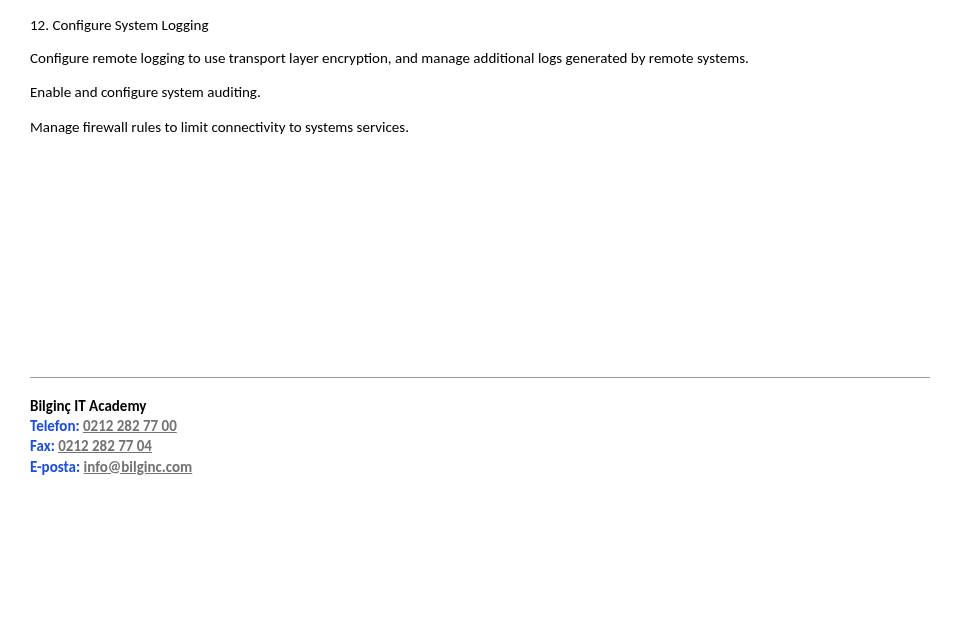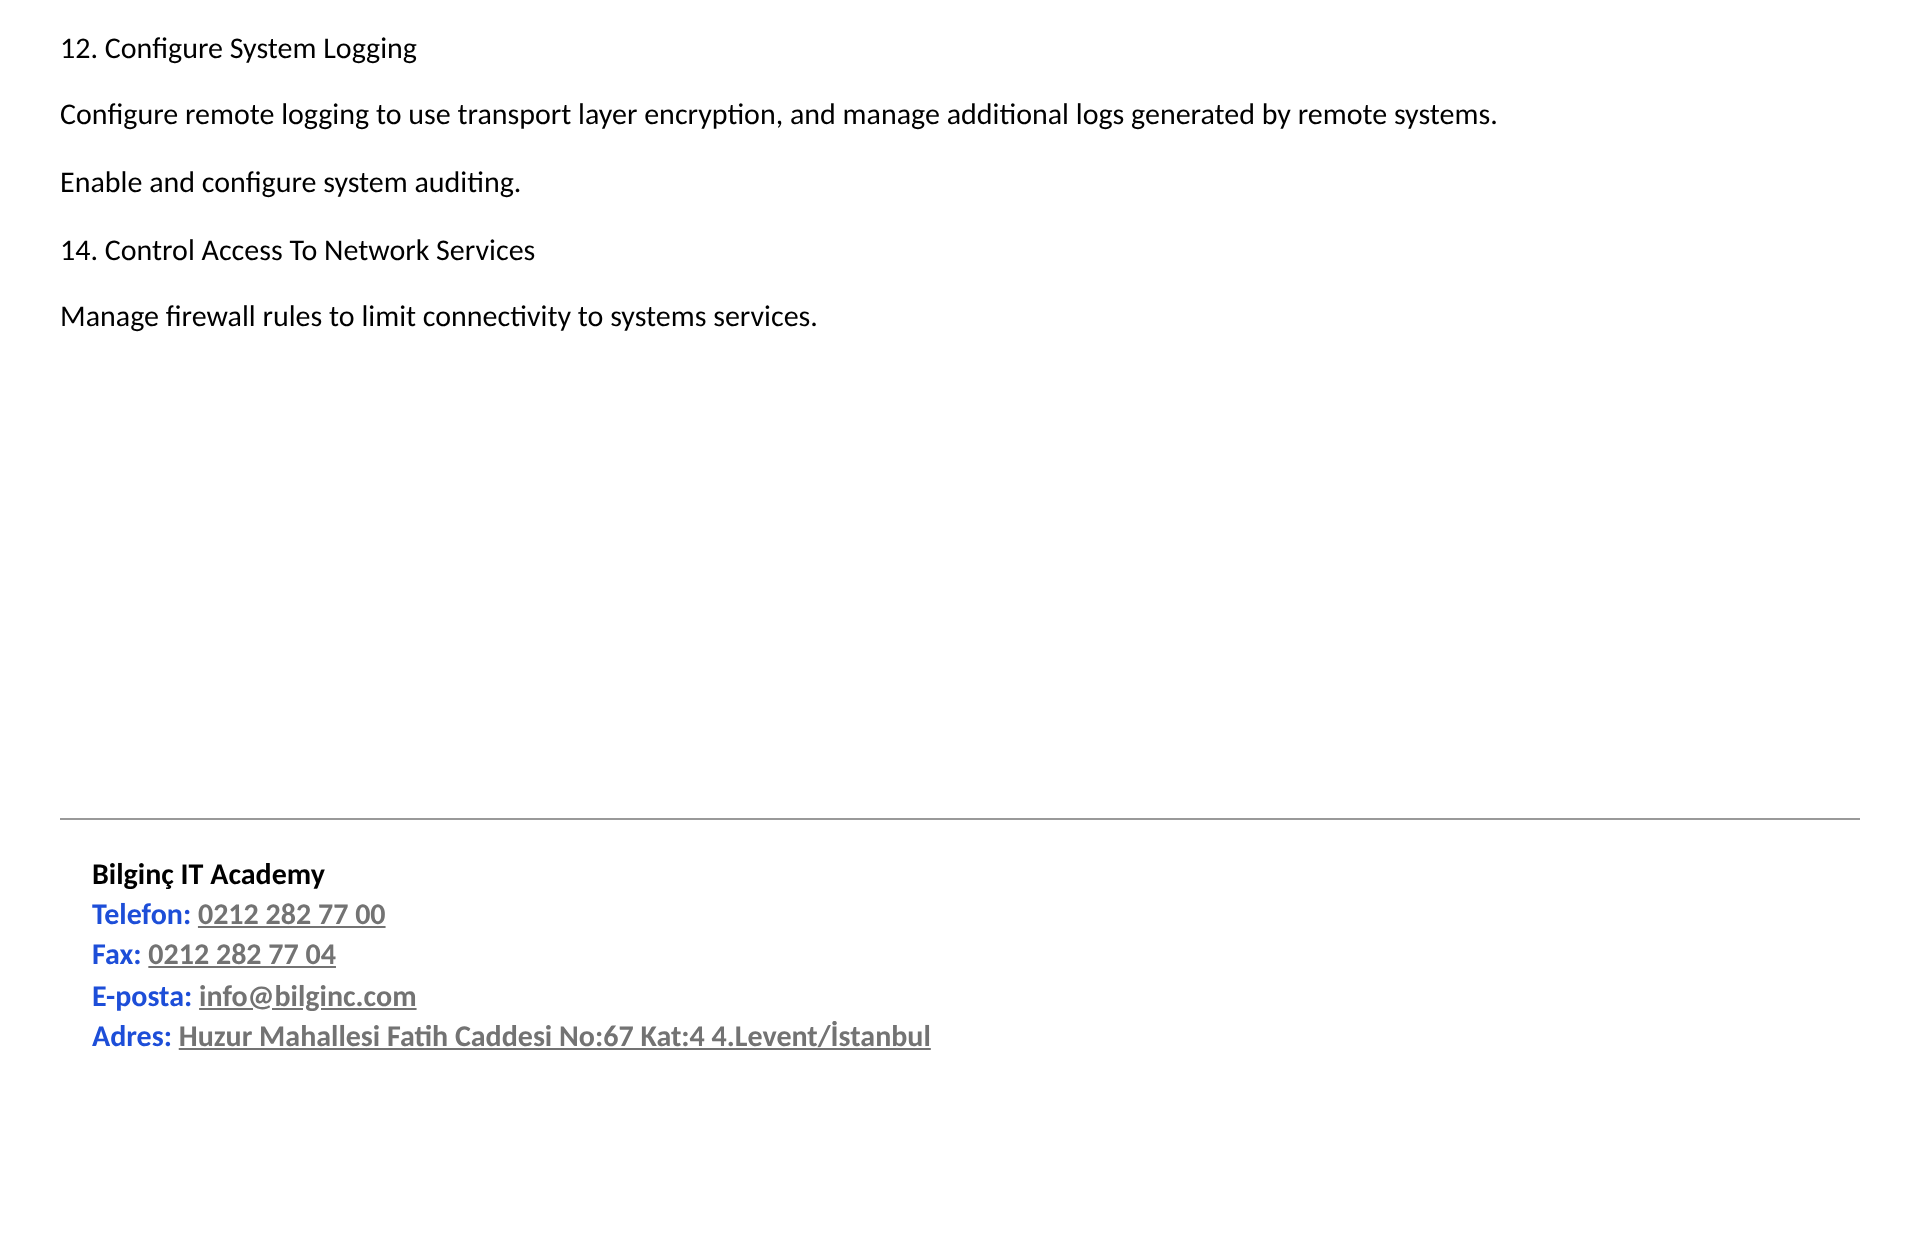--- a/index.html
+++ b/index.html
@@ -26,21 +26,20 @@
       line-height: 1.35;
     }
     .divider {
       border: none;
       border-top: 1px solid #999999;
       margin-top: 240px;
       margin-bottom: 18px;
     }
     .footer {
       line-height: 1.35;
-      margin-left: 16px;
     }
     .footer .academy-name {
       font-weight: bold;
     }
     .footer-line {
       font-weight: bold;
     }
     .footer-line .label {
       color: #1d4ed8;
     }
@@ -52,34 +51,30 @@
 </head>
 <body>
 
 <div>
 
   <div class="heading">12. Configure System Logging</div>
   <div class="body-text">Configure remote logging to use transport layer encryption, and manage additional logs generated by remote systems.</div>
 
   <div class="body-text">Enable and configure system auditing.</div>
 
-  <div class="heading">14. Control Access To Network Services</div>
   <div class="body-text">Manage firewall rules to limit connectivity to systems services.</div>
 
   <hr class="divider">
 
   <div class="footer">
     <div class="academy-name">Bilginç IT Academy</div>
     <div class="footer-line">
       <span class="label">Telefon: </span><span class="footer-value">0212 282 77 00</span>
     </div>
     <div class="footer-line">
       <span class="label">Fax: </span><span class="footer-value">0212 282 77 04</span>
     </div>
     <div class="footer-line">
       <span class="label">E-posta: </span><span class="footer-value">info@bilginc.com</span>
     </div>
-    <div class="footer-line">
-      <span class="label">Adres: </span><span class="footer-value">Huzur Mahallesi Fatih Caddesi No:67 Kat:4 4.Levent/İstanbul</span>
-    </div>
   </div>
 
 </div>
 
 </body></html>

